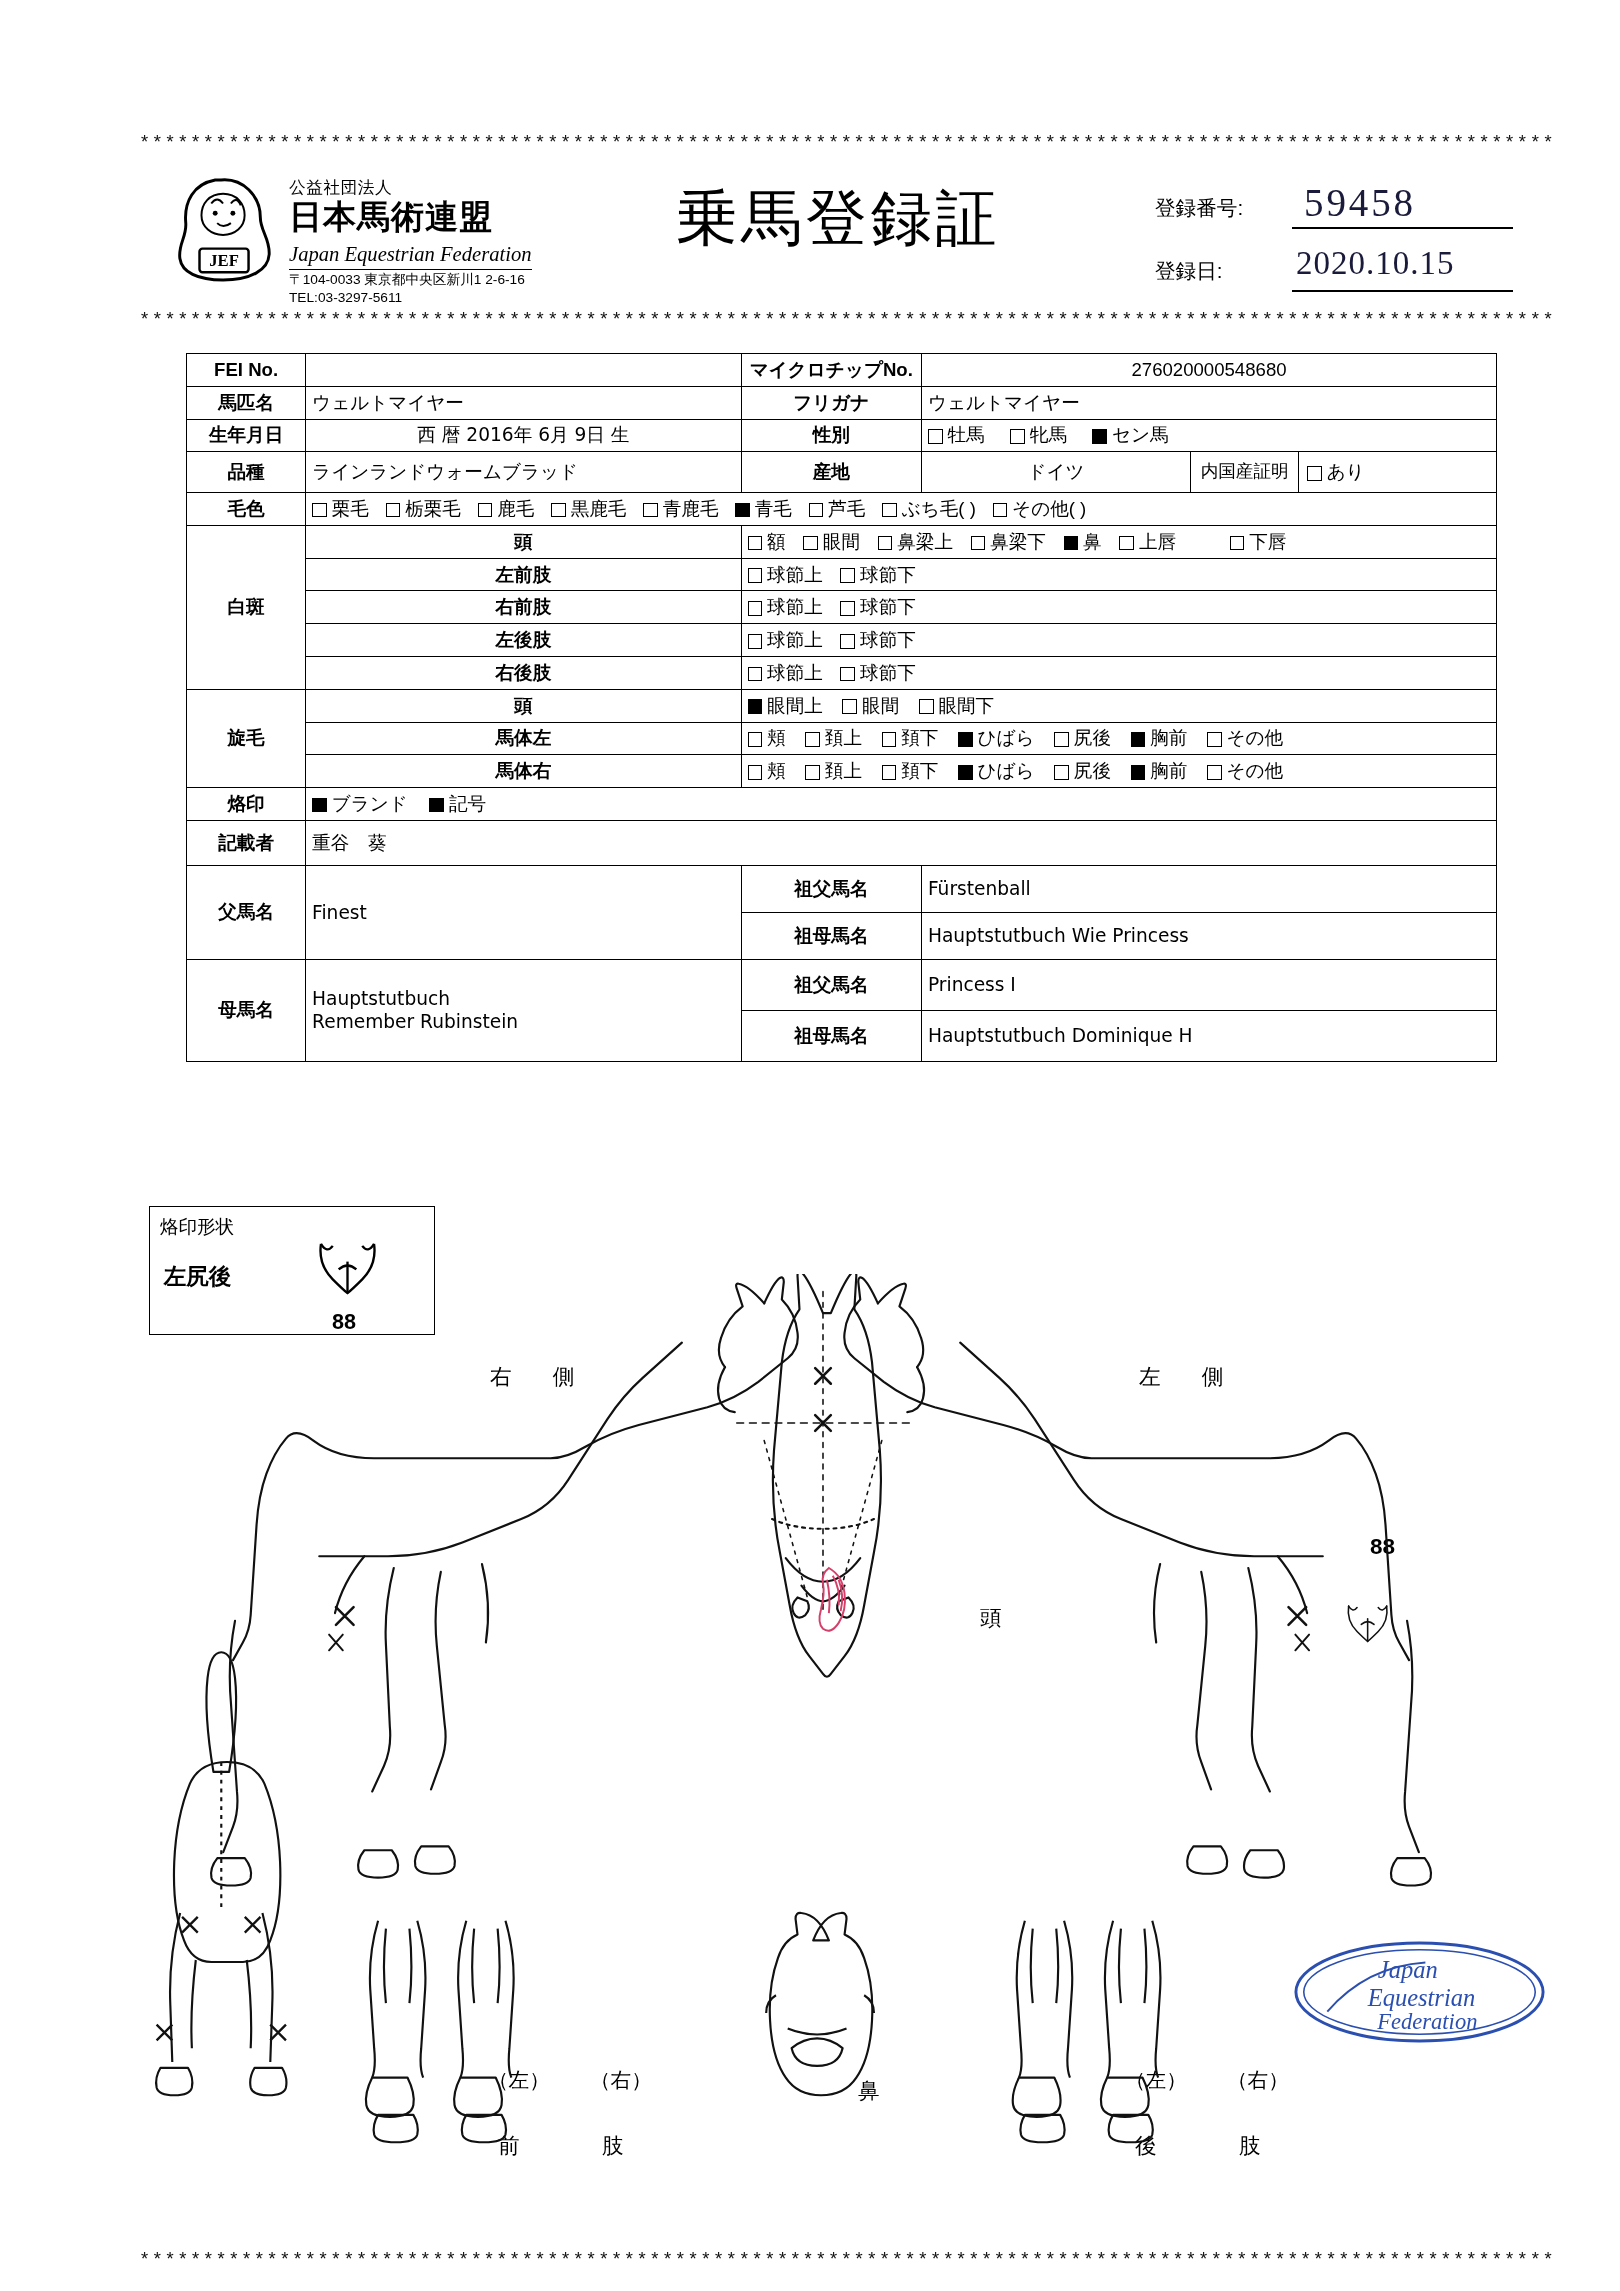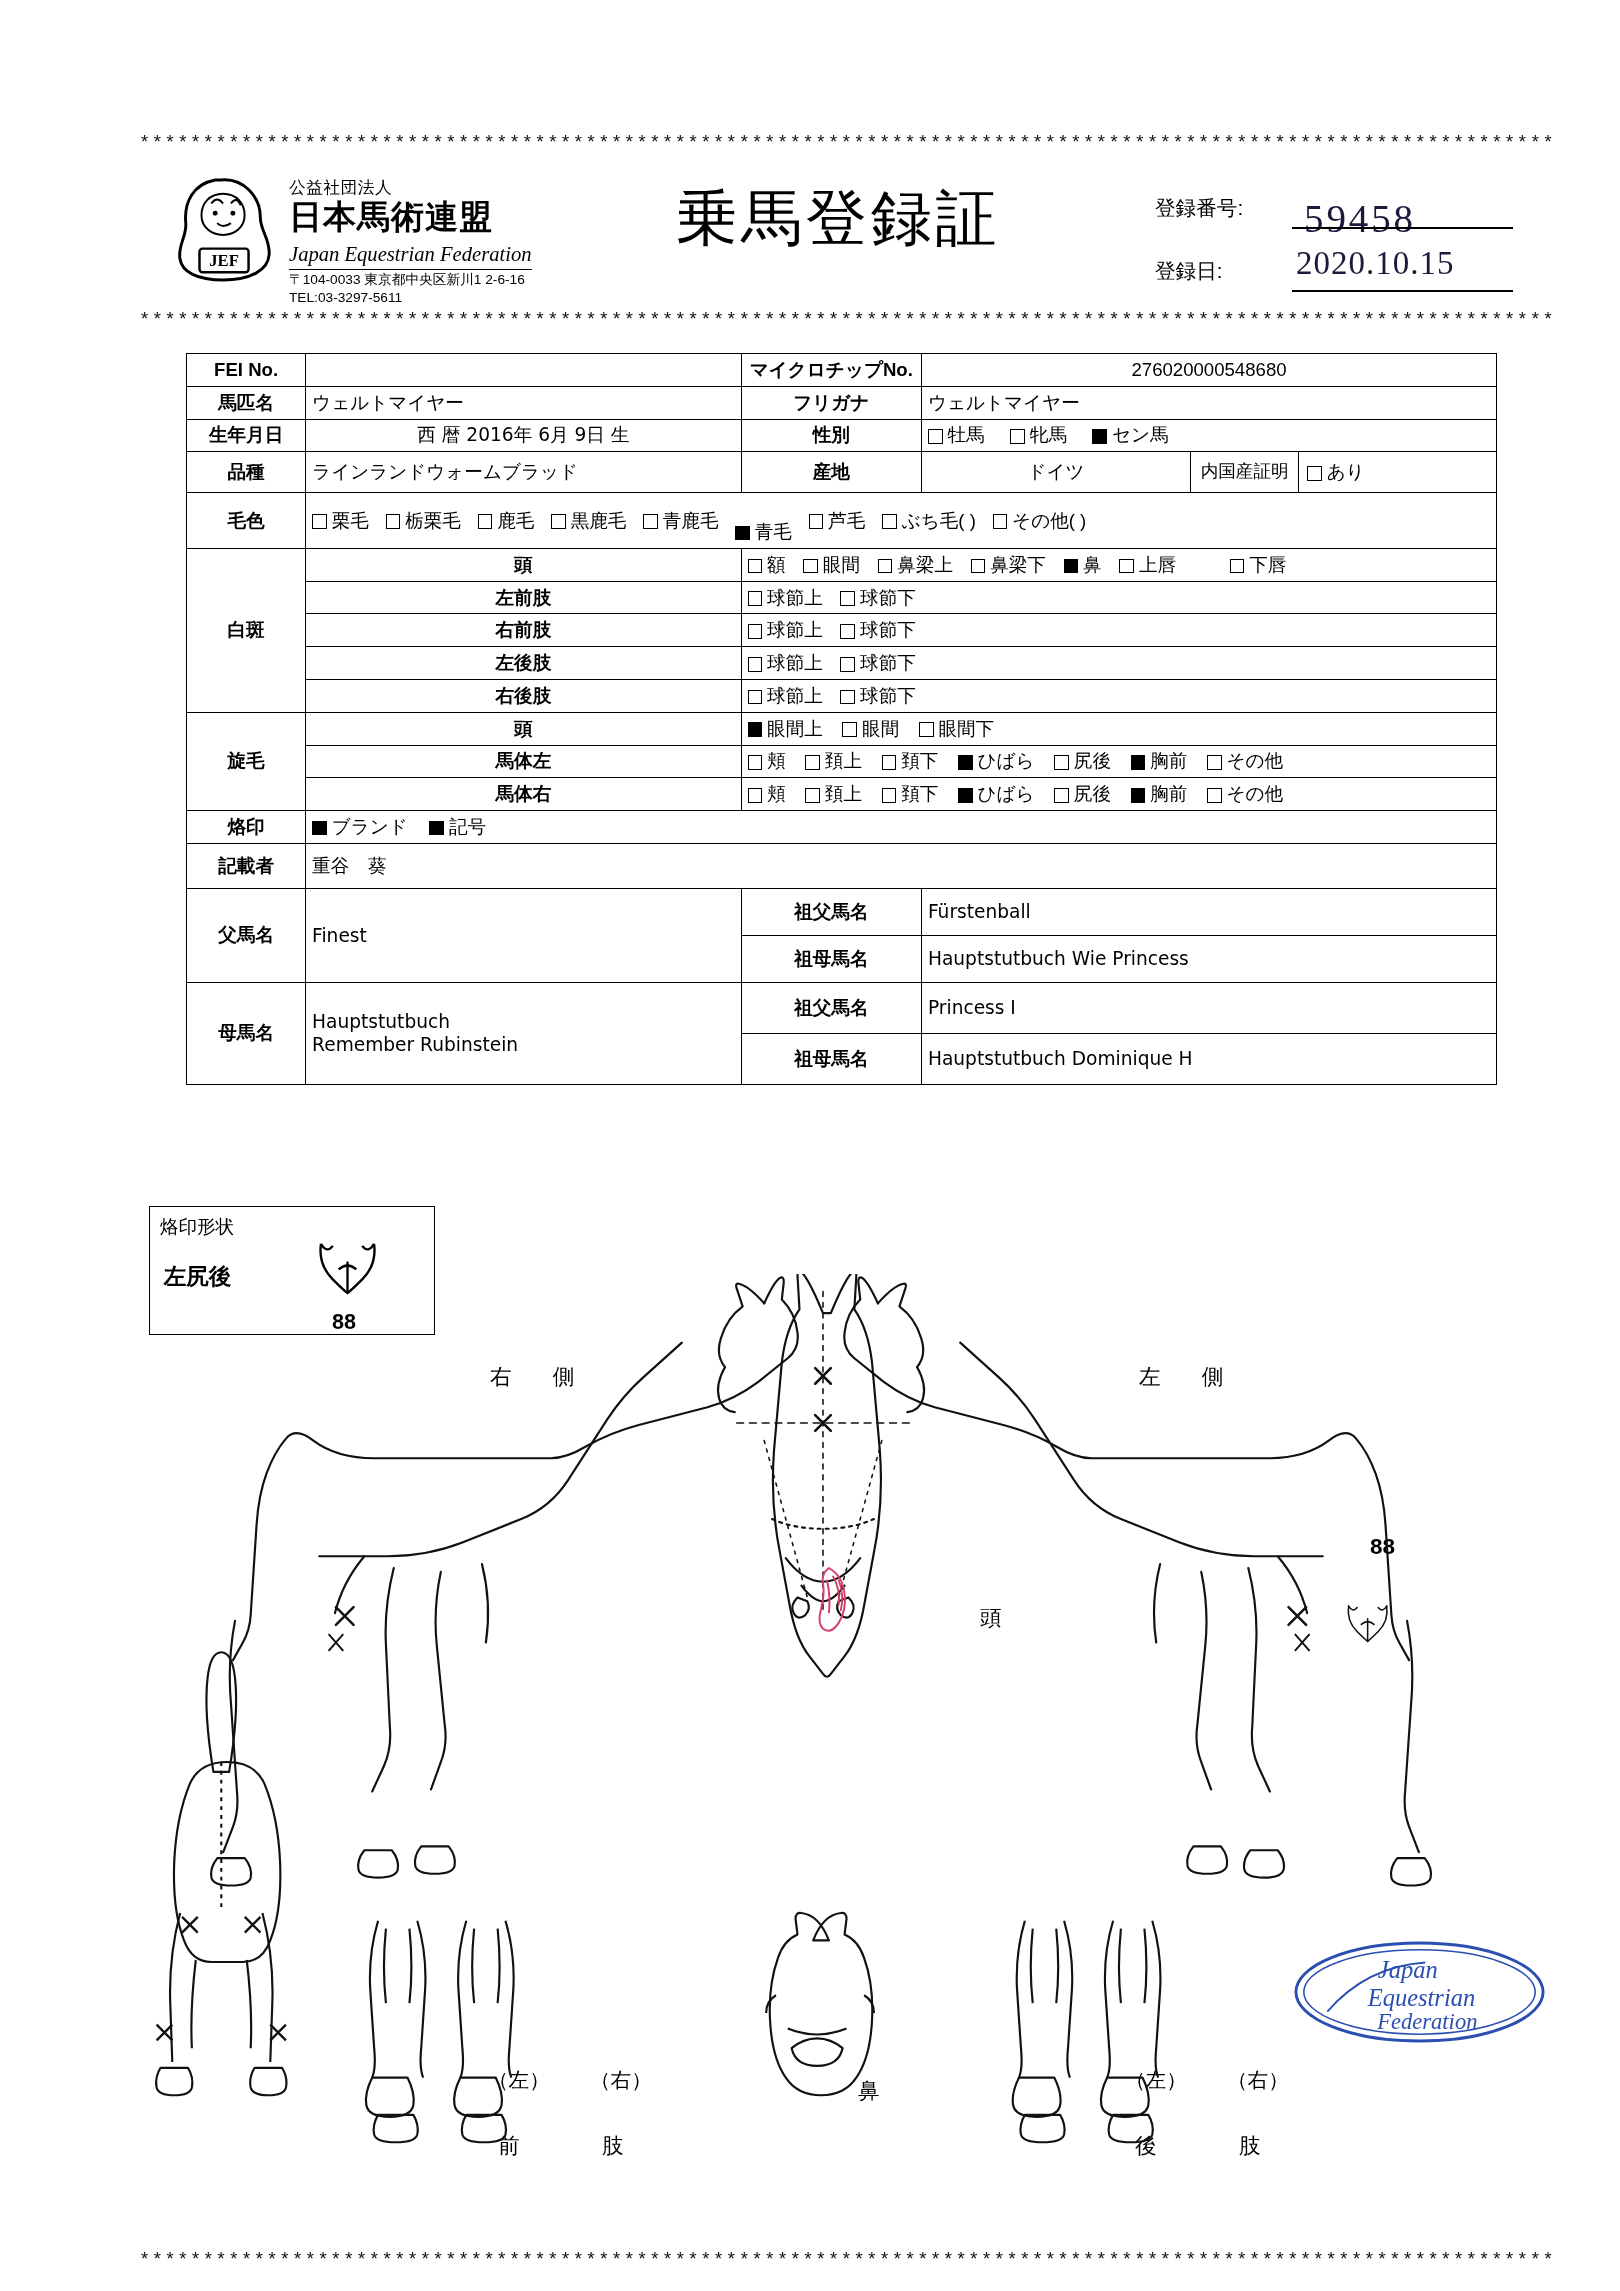--- a/index.html
+++ b/index.html
@@ -18,21 +18,21 @@
   .org-jp { font-size:33px; font-weight:bold; letter-spacing:1px; margin-top:-3.9px; }
   .org-en { font-size:20.6px; font-style:italic; font-family:"Liberation Serif", serif; margin-top:2.9px; }
   .org-addr { font-size:13.7px; border-top:1.6px solid #000; padding-top:1px; margin-top:2.9px; line-height:1.3; }
 
   .title-main { position:absolute; left:676px; top:178px; font-size:61px; font-weight:normal; letter-spacing:3.9px;
                 font-family:"DejaVu Sans", sans-serif; }
 
   .reg-row { position:absolute; font-size:20.6px; }
   .reg-no-label { left:1155px; top:194px; }
   .reg-no-value { position:absolute; left:1304px; top:180px; font-size:39px; font-family:"Liberation Serif", serif;
-                  letter-spacing:2.9px; color:#1a1a3a;margin-top:16px; }
+                  letter-spacing:2.9px; color:#1a1a3a; }
   .reg-no-ul { position:absolute; left:1292px; top:227px; width:221px; border-bottom:2px solid #000; }
   .reg-date-label { left:1155px; top:257px; }
   .reg-date-value { position:absolute; left:1296px; top:245px; font-size:33px; font-family:"Liberation Serif", serif;
                     letter-spacing:1px; color:#1a1a3a; }
   .reg-date-ul { position:absolute; left:1292px; top:290px; width:221px; border-bottom:2px solid #000; }
 
   
   table.main { position:absolute; left:186px; top:353px; width:1311px; border-collapse:collapse;padding-left:10px; }
   table.main td { border:1.5px solid #000; font-size:18.6px; padding:2.9px 5.9px; vertical-align:middle; }
   .lbl { text-align:center; font-weight:bold; width:106px; }
@@ -145,21 +145,21 @@
     </tr>
     <tr>
       <td class="lbl">毛色</td>
       <td class="chk" colspan="4">
             <div class="cellrow" style="gap:16.7px" id="coat-opts">
               <span style="white-space: nowrap;"><span style="display: inline-block; width: 12.7px; height: 12.7px; border: 1.6px solid rgb(0, 0, 0); margin-right: 4.9px; vertical-align: middle; background: rgb(255, 255, 255);"></span><span>栗毛</span></span>
               <span style="white-space: nowrap;"><span style="display: inline-block; width: 12.7px; height: 12.7px; border: 1.6px solid rgb(0, 0, 0); margin-right: 4.9px; vertical-align: middle; background: rgb(255, 255, 255);"></span><span>栃栗毛</span></span>
               <span style="white-space: nowrap;"><span style="display: inline-block; width: 12.7px; height: 12.7px; border: 1.6px solid rgb(0, 0, 0); margin-right: 4.9px; vertical-align: middle; background: rgb(255, 255, 255);"></span><span>鹿毛</span></span>
               <span style="white-space: nowrap;"><span style="display: inline-block; width: 12.7px; height: 12.7px; border: 1.6px solid rgb(0, 0, 0); margin-right: 4.9px; vertical-align: middle; background: rgb(255, 255, 255);"></span><span>黒鹿毛</span></span>
               <span style="white-space: nowrap;"><span style="display: inline-block; width: 12.7px; height: 12.7px; border: 1.6px solid rgb(0, 0, 0); margin-right: 4.9px; vertical-align: middle; background: rgb(255, 255, 255);"></span><span>青鹿毛</span></span>
-              <span style="white-space: nowrap; margin-top: 23px;"><span style="display: inline-block; width: 12.7px; height: 12.7px; border: 1.6px solid rgb(0, 0, 0); margin-right: 4.9px; vertical-align: middle; background: rgb(0, 0, 0);"></span><span>青毛</span></span>
+              <span style="white-space: nowrap;"><span style="display: inline-block; width: 12.7px; height: 12.7px; border: 1.6px solid rgb(0, 0, 0); margin-right: 4.9px; vertical-align: middle; background: rgb(0, 0, 0);"></span><span>青毛</span></span>
               <span style="white-space: nowrap;"><span style="display: inline-block; width: 12.7px; height: 12.7px; border: 1.6px solid rgb(0, 0, 0); margin-right: 4.9px; vertical-align: middle; background: rgb(255, 255, 255);"></span><span>芦毛</span></span>
               <span style="white-space: nowrap;"><span style="display: inline-block; width: 12.7px; height: 12.7px; border: 1.6px solid rgb(0, 0, 0); margin-right: 4.9px; vertical-align: middle; background: rgb(255, 255, 255);"></span><span>ぶち毛(      )</span></span>
               <span style="white-space: nowrap;"><span style="display: inline-block; width: 12.7px; height: 12.7px; border: 1.6px solid rgb(0, 0, 0); margin-right: 4.9px; vertical-align: middle; background: rgb(255, 255, 255);"></span><span>その他(       )</span></span>
             </div>
           </td>
     </tr>
 
     <tr>
       <td class="lbl" rowspan="5">白斑</td>
       <td class="lbl-sm wpart" style="width:71px">頭</td>

